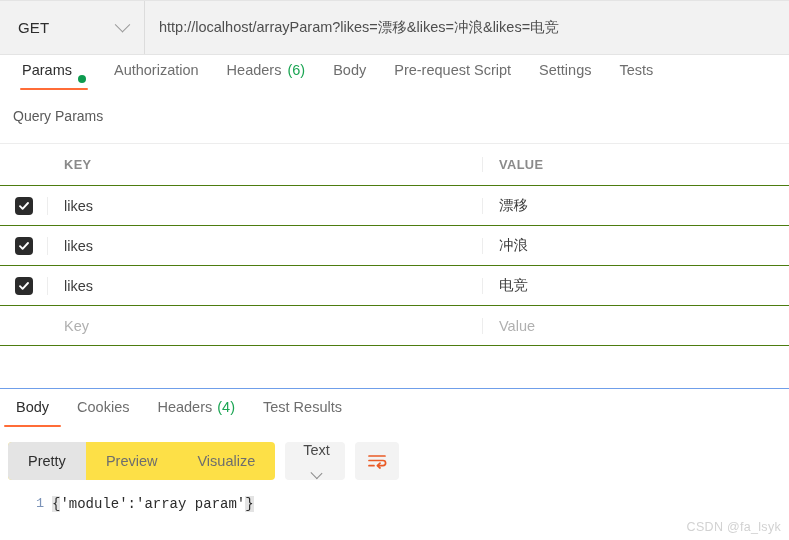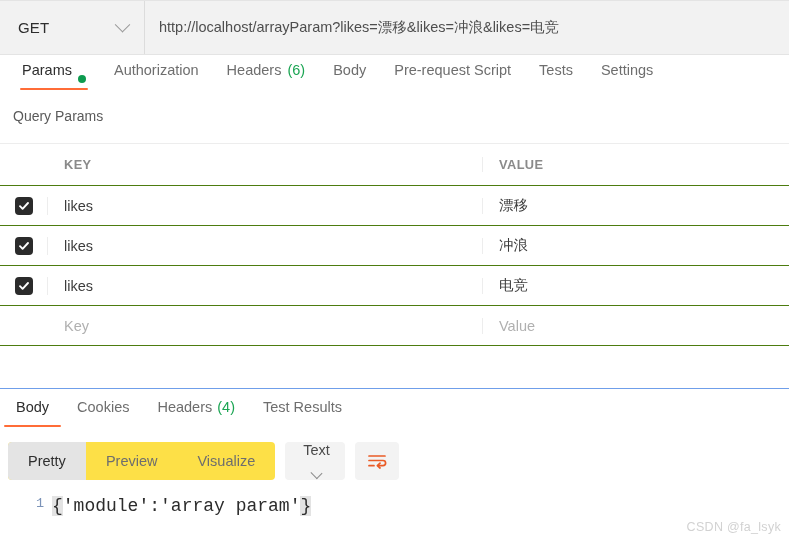--- a/index.html
+++ b/index.html
@@ -161,21 +161,21 @@
     position: absolute; left: 0; top: 492px; width: 789px; height: 48px;
     display: flex; align-items: flex-start;
   }
   .gutter {
     width: 52px; flex: 0 0 52px; text-align: right; padding-right: 8px;
     font-family: "Liberation Mono", "DejaVu Sans Mono", monospace;
     font-size: 13.5px; color: #7b93b8; padding-top: 4px;
   }
   .code-line {
     font-family: "Liberation Mono", "DejaVu Sans Mono", monospace;
-    font-size: 18px; color: #2c2c2c; padding-top: 4px; white-space: pre;
+    font-size: 14px; color: #2c2c2c; padding-top: 4px; white-space: pre;
   }
   .brace-hl { background: #e3e3e3; }
 
   
   .watermark {
     position: absolute; right: 8px; bottom: 6px;
     font-size: 12.5px; color: #d2d2d2; letter-spacing: .3px;
   }
 </style>
 </head>
@@ -201,24 +201,24 @@
     <span>Headers</span>
     <span class="count-green">(6)</span>
   </div>
   <div class="tab">
     <span>Body</span>
   </div>
   <div class="tab">
     <span>Pre-request Script</span>
   </div>
   <div class="tab">
+    <span>Settings</span>
+  </div>
+  <div class="tab">
     <span>Tests</span>
-  </div>
-  <div class="tab">
-    <span>Settings</span>
   </div>
 </div>
 
 <div class="qp-title">Query Params</div>
 
 <div class="ptable">
 
   <div class="prow header">
     <div class="cell-check"></div>
     <div class="cell-key">KEY</div>

